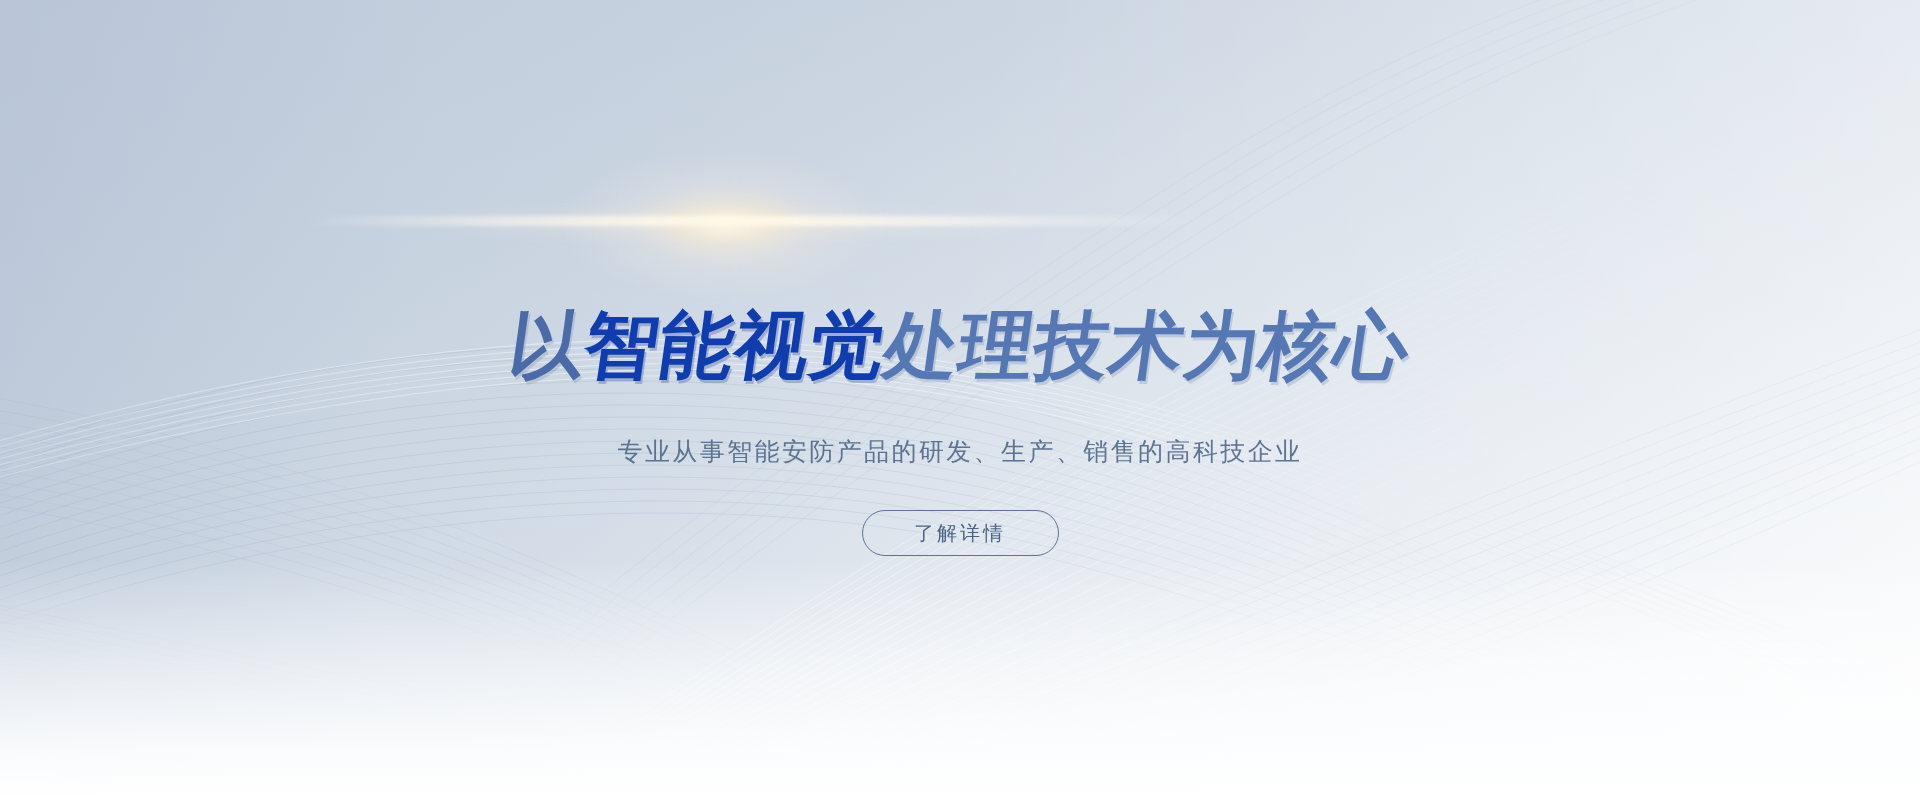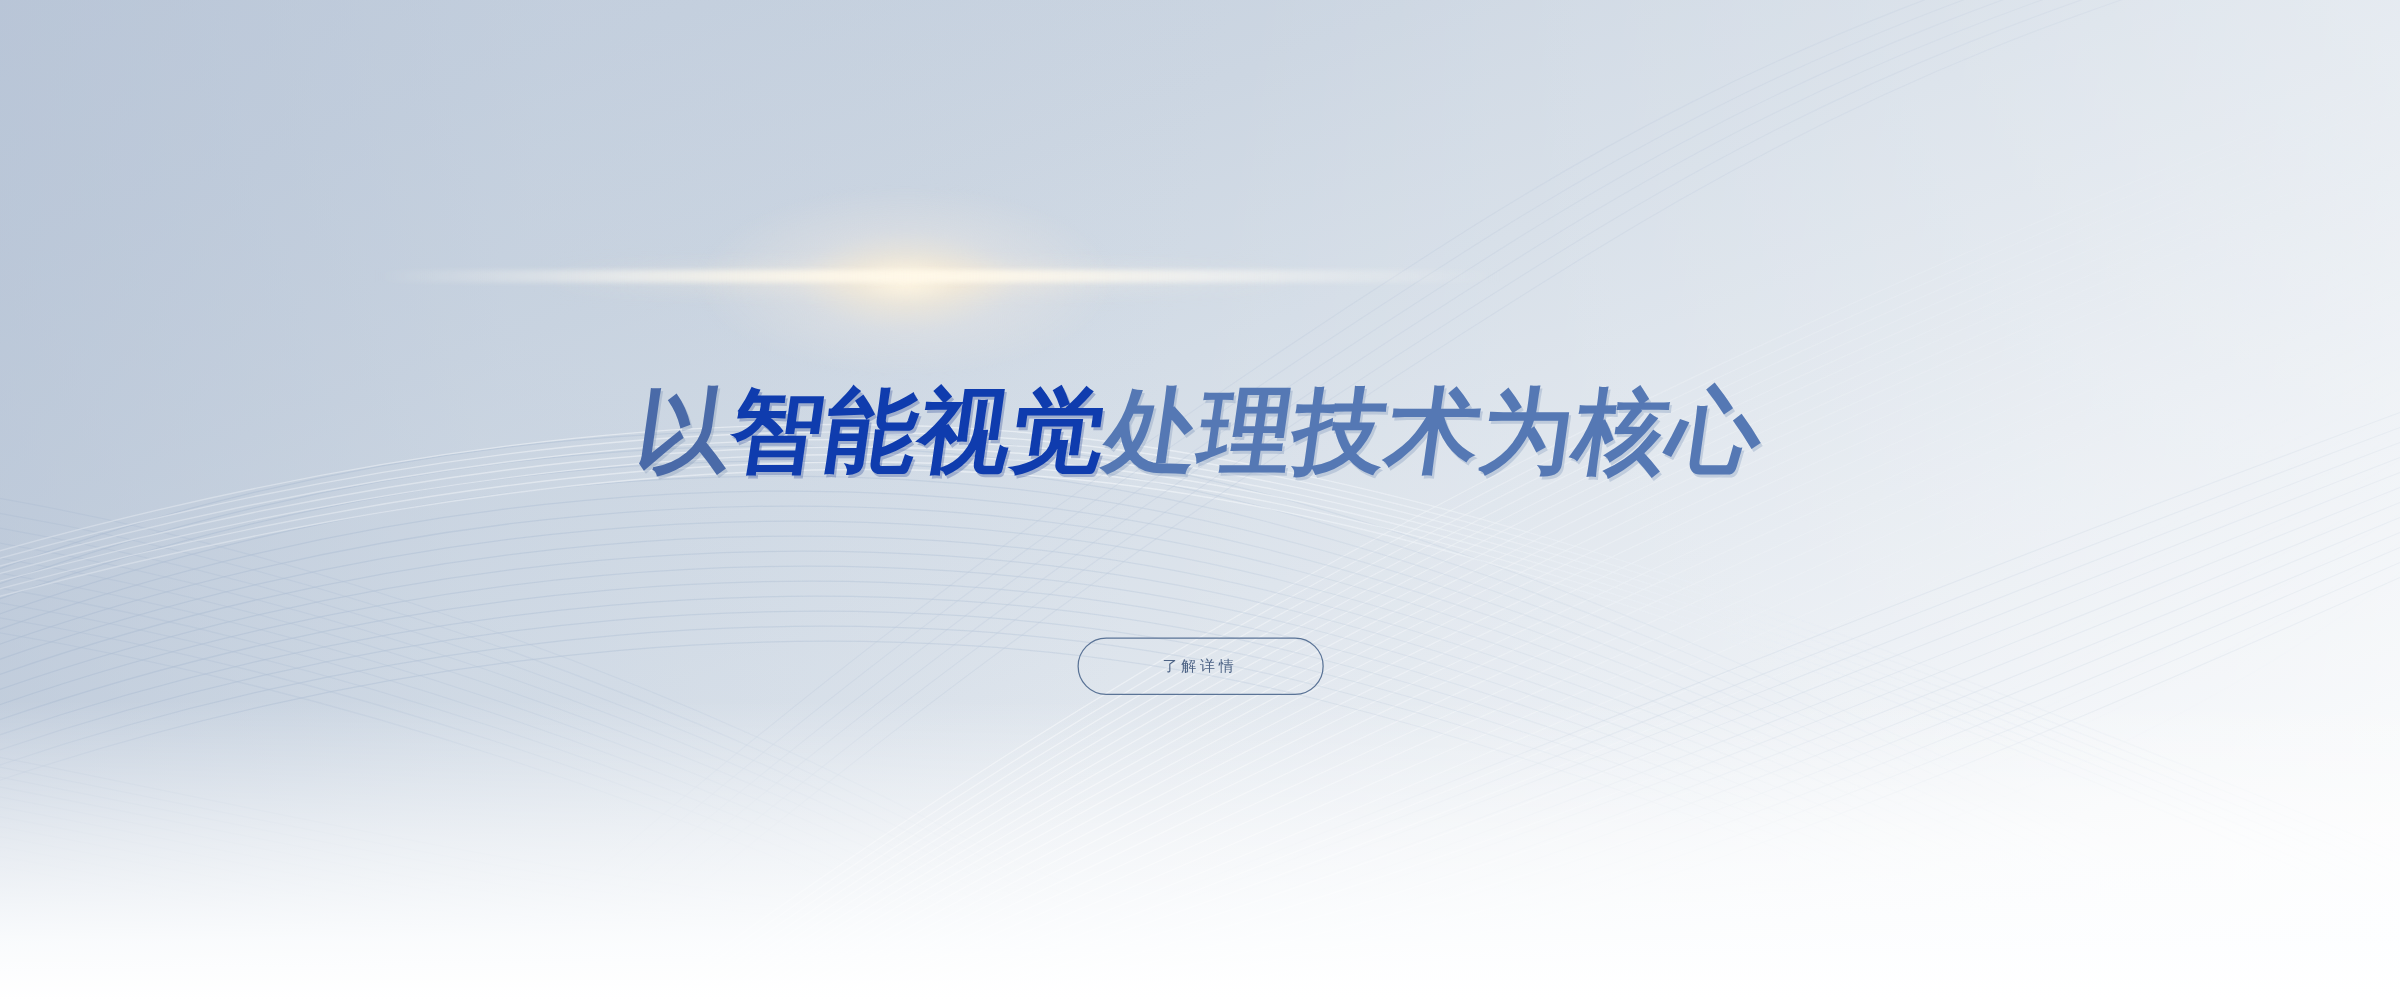--- a/index.html
+++ b/index.html
@@ -142,21 +142,21 @@
   .cta-button {
     display: inline-block;
     box-sizing: border-box;
     width: 197px;
     height: 46px;
     line-height: 42px;
     border: 1.6px solid #5a7396;
     border-radius: 23px;
     background: transparent;
     color: #4d6385;
-    font-size: 12px;
+    font-size: 20px;
     letter-spacing: 3px;
     text-align: center;
     cursor: pointer;
     font-family: "Liberation Sans", "DejaVu Sans", sans-serif;
     padding: 0;
   }
 </style>
 </head>
 <body>
 
@@ -332,19 +332,20 @@
   <div class="flare-core"></div>
   <div class="flare-streak"></div>
   <div class="bottom-fade"></div>
 
   <div class="content">
 
     <h1 class="headline">
       <span class="seg-a">以</span><span class="seg-b">智能视觉</span><span class="seg-c">处理技术为核心</span>
     </h1>
 
+    <p class="subtitle">专业从事智能安防产品的研发、生产、销售的高科技企业</p>
 
     <div class="cta-wrap">
       <button class="cta-button" type="button">了解详情</button>
     </div>
 
   </div>
 </div>
 
 </body></html>

